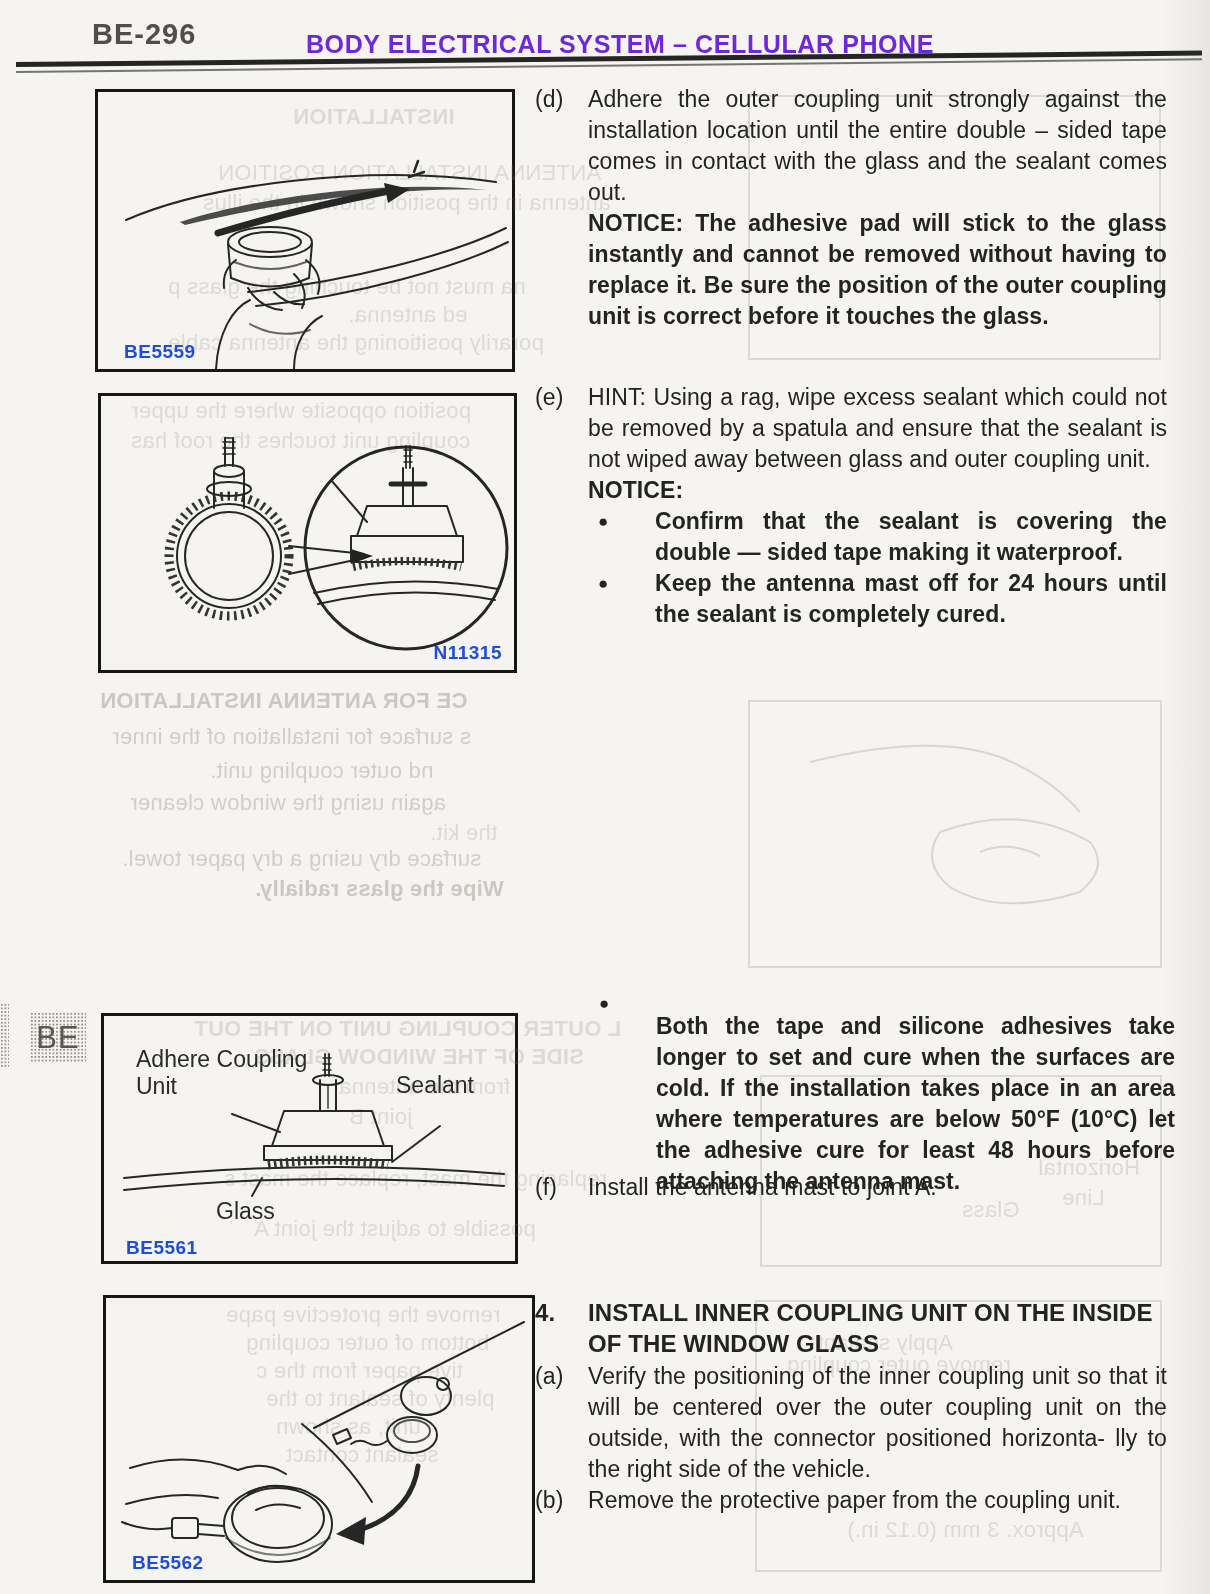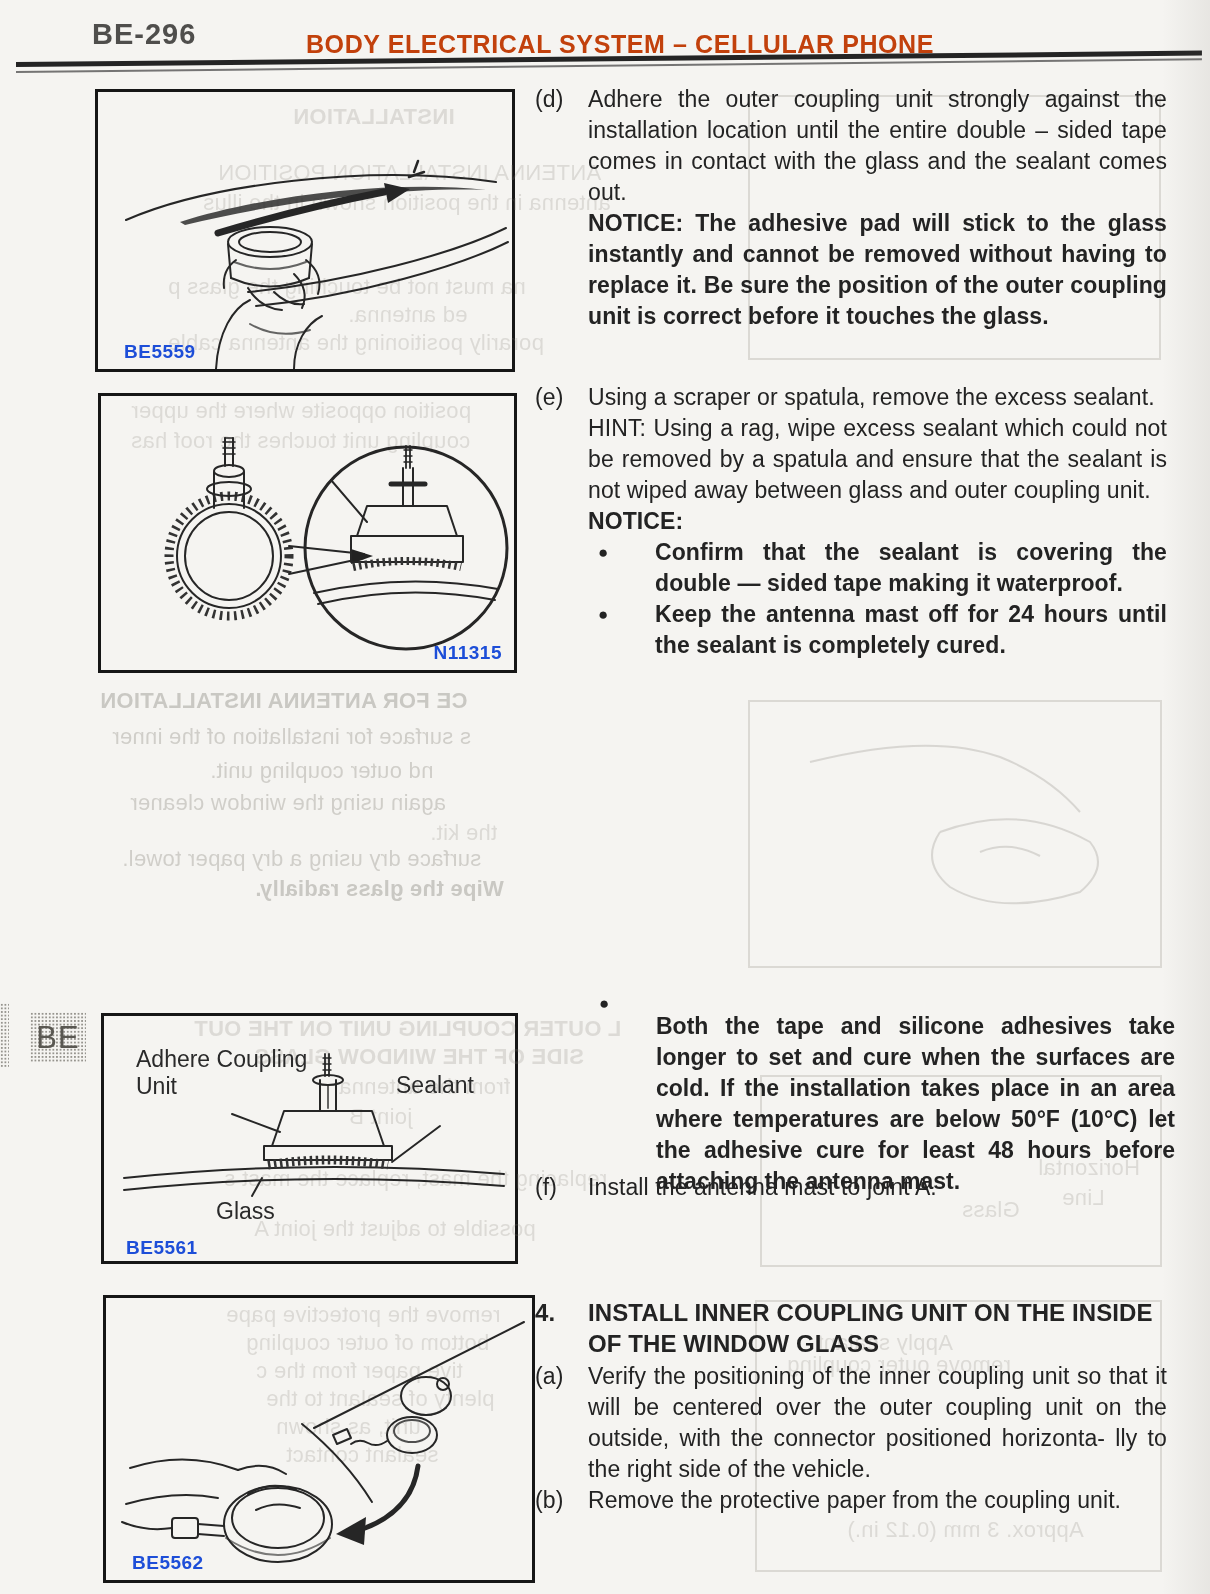--- a/index.html
+++ b/index.html
@@ -4,21 +4,21 @@
 <style>
   html,body{margin:0;padding:0;background:#e9e8e4;}
   .page{
     position:relative; width:1210px; height:1594px;
     background:#f5f4f1; overflow:hidden;
     font-family:"Liberation Sans", sans-serif; color:#232323;
   }
   
   .page-code{position:absolute;left:92px;top:18px;font-size:29px;font-weight:bold;color:#4f4e4c;letter-spacing:1px;}
   .header-title{position:absolute;left:250px;top:30px;width:740px;text-align:center;
-    font-size:25px;font-weight:bold;color:#c2410c;letter-spacing:.6px;}
+    font-size:25px;font-weight:bold;color:#6d28d9;letter-spacing:.6px;}
   .rule1{position:absolute;left:16px;top:62px;width:1186px;border-top:5px solid #242424;
     transform:rotate(-.55deg);transform-origin:left center;}
   .rule2{position:absolute;left:16px;top:71px;width:1186px;border-top:2px solid #4a4a4a;opacity:.75;
     transform:rotate(-.62deg);transform-origin:left center;}
   .edge-shadow{position:absolute;right:0;top:0;width:48px;height:100%;
     background:linear-gradient(to right,rgba(0,0,0,0),rgba(110,105,95,.10));}
   
   .tblock{position:absolute;left:535px;width:632px;font-size:23px;line-height:31px;letter-spacing:.1px;}
   .step{display:flex;}
   .marker{flex:0 0 53px;}
@@ -228,21 +228,20 @@
         <p>Adhere the outer coupling unit strongly against the installation location until the entire double – sided tape comes in contact with the glass and the sealant comes out.</p>
         <p class="b">NOTICE: The adhesive pad will stick to the glass instantly and cannot be removed without having to replace it. Be sure the position of the outer coupling unit is correct before it touches the glass.</p>
       </div>
     </div>
   </div>
 
   <div class="tblock" style="top:382px;">
     <div class="step">
       <span class="marker">(e)</span>
       <div class="body">
-        <p>Using a scraper or spatula, remove the excess sealant.</p>
         <p>HINT: Using a rag, wipe excess sealant which could not be removed by a spatula and ensure that the sealant is not wiped away between glass and outer coupling unit.</p>
         <p class="b">NOTICE:</p>
         <div class="bullet">
           <span class="dot">●</span>
           <div class="btxt">
             <p>Confirm that the sealant is covering the double — sided tape making it waterproof.</p>
           </div>
         </div>
         <div class="bullet">
           <span class="dot">●</span>

